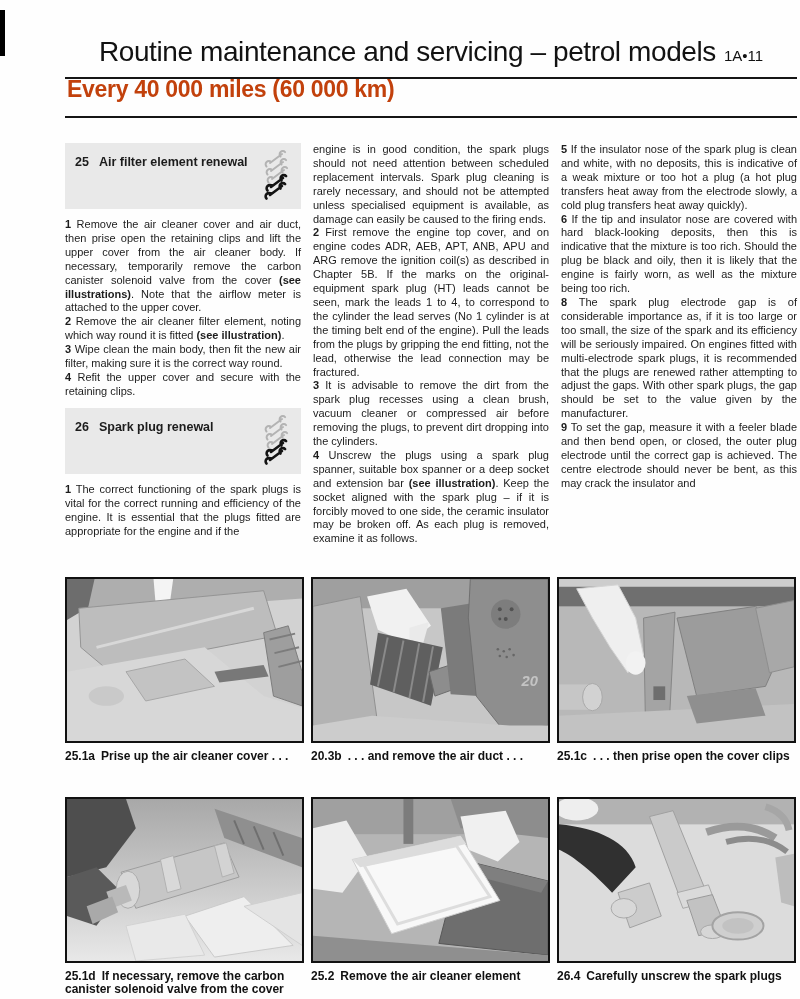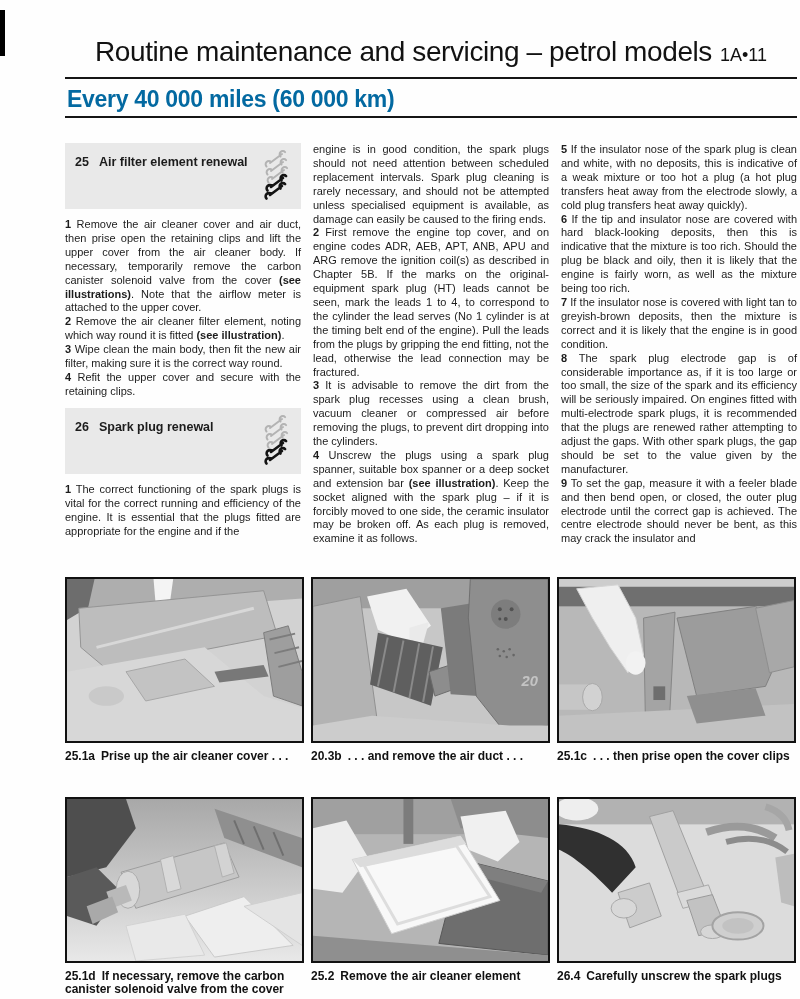--- a/index.html
+++ b/index.html
@@ -7,25 +7,25 @@
     width:800px;height:999px;background:#ffffff;position:relative;overflow:hidden;
     font-family:"Liberation Sans", sans-serif;color:#161616;
     -webkit-font-smoothing:antialiased;
   }
   .page{position:absolute;inset:0;background:#fefefe;}
   .binding-mark{position:absolute;left:0;top:10px;width:5px;height:46px;background:#000;}
 
   
   .header{position:absolute;left:65px;width:732px;top:36px;text-align:center;white-space:nowrap;}
   .title{font-size:28px;letter-spacing:-0.4px;color:#121212;}
-  .pagenum{font-size:18px;margin-left:8px;color:#121212;}
+  .pagenum{font-size:15px;margin-left:8px;color:#121212;}
   .rule{position:absolute;left:65px;width:732px;background:#151515;}
   .rule-title{top:77px;height:2px;}
   .rule-interval{top:116px;height:2px;}
-  .interval-heading{position:absolute;left:67px;top:86px;font-size:23px;font-weight:bold;letter-spacing:-0.3px;color:#0369a1;}
+  .interval-heading{position:absolute;left:67px;top:76px;font-size:23px;font-weight:bold;letter-spacing:-0.3px;color:#c2410c;}
 
   
   .cols{position:absolute;left:65px;top:143px;width:732px;display:flex;gap:12px;}
   .col{width:236px;font-size:11px;line-height:13.9px;text-align:justify;color:#1c1c1c;}
   .col p{margin:0;}
   .col b{font-weight:bold;}
 
   
   .section-box{
     background:#e9e9e9;display:flex;justify-content:space-between;align-items:stretch;
@@ -115,21 +115,20 @@
       </div>
     <div class="col">
         <p><span>engine is in good condition, the spark plugs should not need attention between scheduled replacement intervals. Spark plug cleaning is rarely necessary, and should not be attempted unless specialised equipment is available, as damage can easily be caused to the firing ends.</span></p>
         <p><b>2</b><span> First remove the engine top cover, and on engine codes ADR, AEB, APT, ANB, APU and ARG remove the ignition coil(s) as described in Chapter 5B. If the marks on the original-equipment spark plug (HT) leads cannot be seen, mark the leads 1 to 4, to correspond to the cylinder the lead serves (No 1 cylinder is at the timing belt end of the engine). Pull the leads from the plugs by gripping the end fitting, not the lead, otherwise the lead connection may be fractured.</span></p>
         <p><b>3</b><span> It is advisable to remove the dirt from the spark plug recesses using a clean brush, vacuum cleaner or compressed air before removing the plugs, to prevent dirt dropping into the cylinders.</span></p>
         <p><b>4</b><span> Unscrew the plugs using a spark plug spanner, suitable box spanner or a deep socket and extension bar </span><b>(see illustration)</b><span>. Keep the socket aligned with the spark plug – if it is forcibly moved to one side, the ceramic insulator may be broken off. As each plug is removed, examine it as follows.</span></p>
       </div>
     <div class="col">
         <p><b>5</b><span> If the insulator nose of the spark plug is clean and white, with no deposits, this is indicative of a weak mixture or too hot a plug (a hot plug transfers heat away from the electrode slowly, a cold plug transfers heat away quickly).</span></p>
         <p><b>6</b><span> If the tip and insulator nose are covered with hard black-looking deposits, then this is indicative that the mixture is too rich. Should the plug be black and oily, then it is likely that the engine is fairly worn, as well as the mixture being too rich.</span></p>
-        <p><b>7</b><span> If the insulator nose is covered with light tan to greyish-brown deposits, then the mixture is correct and it is likely that the engine is in good condition.</span></p>
         <p><b>8</b><span> The spark plug electrode gap is of considerable importance as, if it is too large or too small, the size of the spark and its efficiency will be seriously impaired. On engines fitted with multi-electrode spark plugs, it is recommended that the plugs are renewed rather attempting to adjust the gaps. With other spark plugs, the gap should be set to the value given by the manufacturer.</span></p>
         <p><b>9</b><span> To set the gap, measure it with a feeler blade and then bend open, or closed, the outer plug electrode until the correct gap is achieved. The centre electrode should never be bent, as this may crack the insulator and</span></p>
       </div>
   </div>
 
   <div class="figrow figrow-1">
     <figure>
       <div class="photo">
         <svg viewBox="0 0 239 166" preserveAspectRatio="none">
           <rect width="239" height="166" fill="#d2d2d2"></rect>

